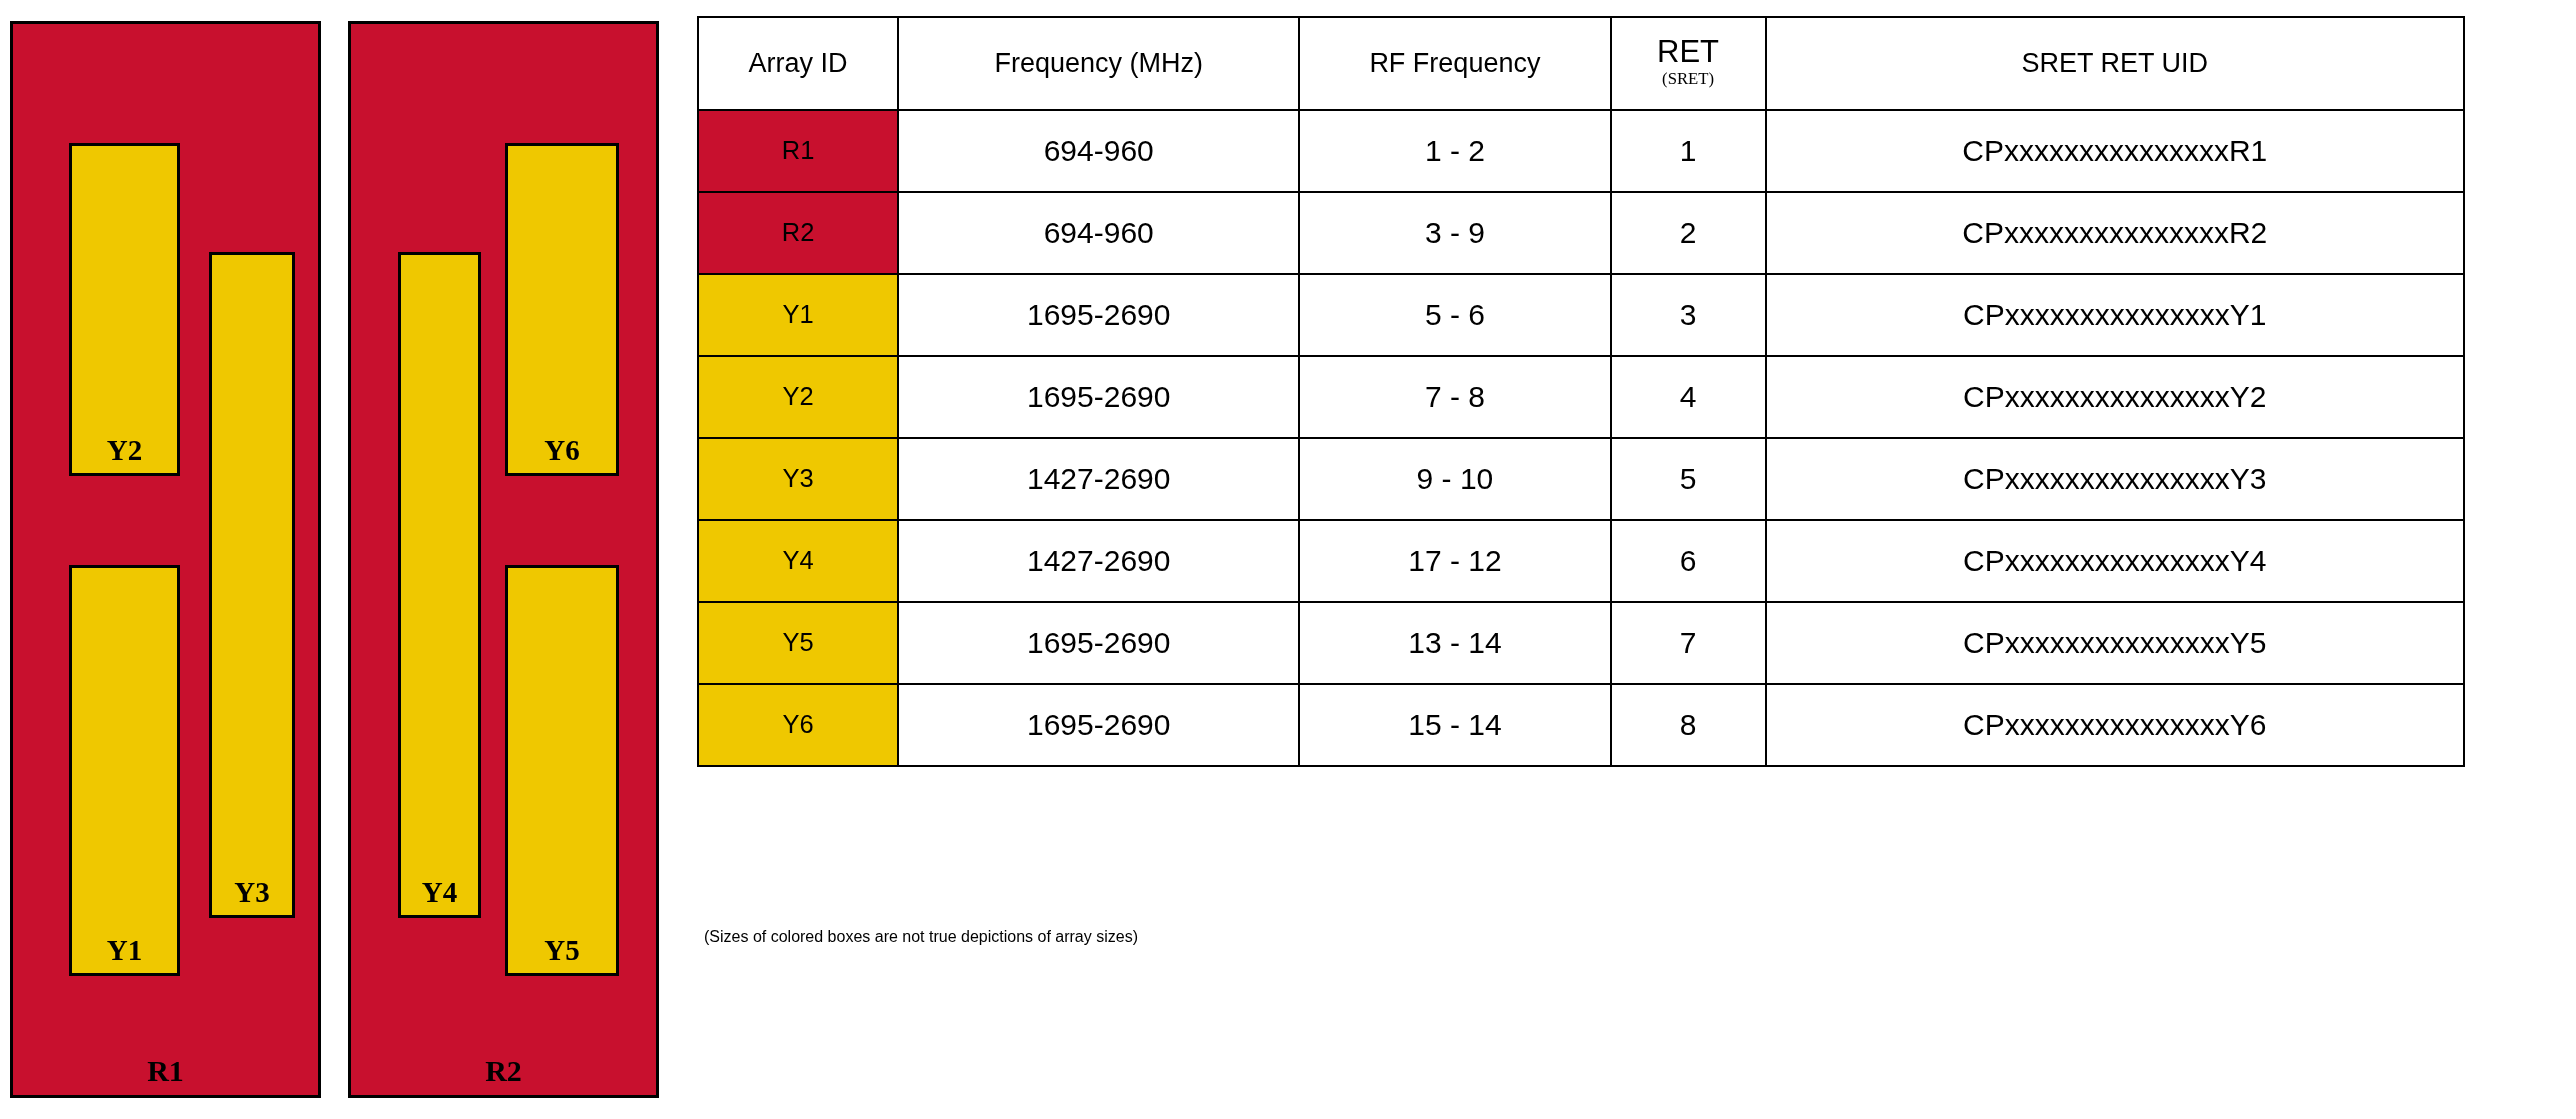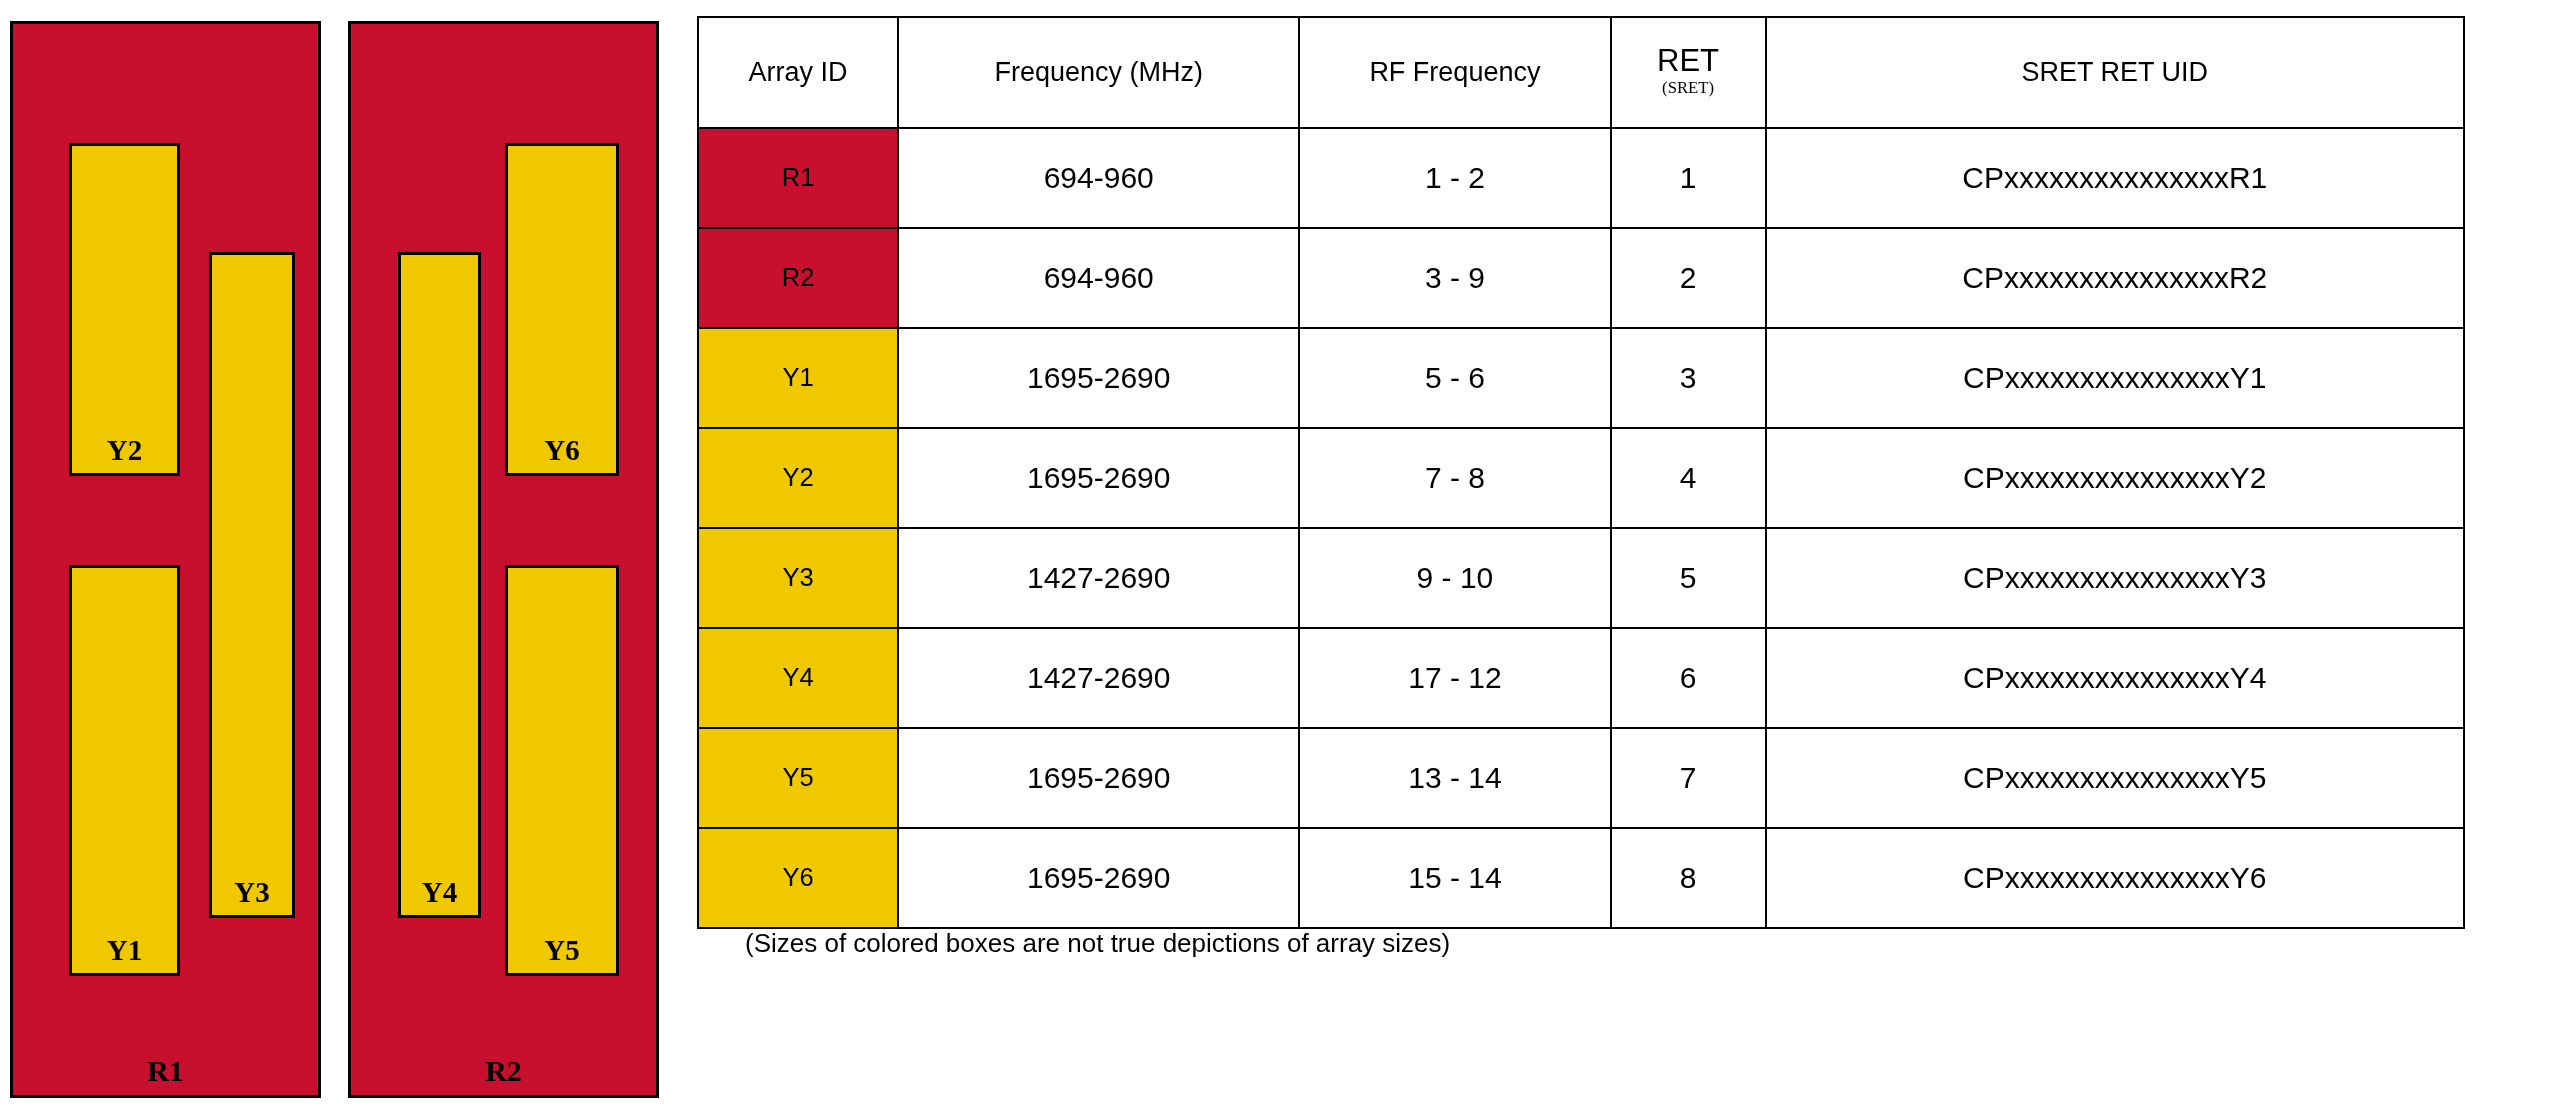--- a/index.html
+++ b/index.html
@@ -91,21 +91,21 @@
     font-family: "Liberation Sans", sans-serif;
   }
 
   table.array-table td,
   table.array-table th {
     border: 2.8px solid #000000;
     text-align: center;
     vertical-align: middle;
     color: #000000;
     font-weight: normal;
-    padding: 17px;
+    padding: 8px;
   }
 
   thead th {
     height: 75px;
     font-size: 27px;
   }
 
   .ret-head-main { display: block; font-size: 31px; line-height: 1.04; }
   .ret-head-sub  { display: block; font-size: 16.7px; line-height: 1.35; font-family: Liberation Serif, serif; }
 
@@ -116,23 +116,23 @@
   .col-rf    { width: 311px; }
   .col-ret   { width: 155px; }
   .col-uid   { width: 698px; }
 
   td.cell-array { font-size: 25.5px; }
   td.cell-array.swatch-red    { background: #C8102E; }
   td.cell-array.swatch-yellow { background: #EFC800; }
 
   #footnote {
     position: absolute;
-    left: 745px;
+    left: 704px;
     top: 928px;
-    font-size: 26px;
+    font-size: 16px;
     color: #000000;
     font-family: "Liberation Sans", sans-serif;
     white-space: nowrap;
   }
 </style>
 </head>
 <body>
 
 <div id="diagram-area">
 

